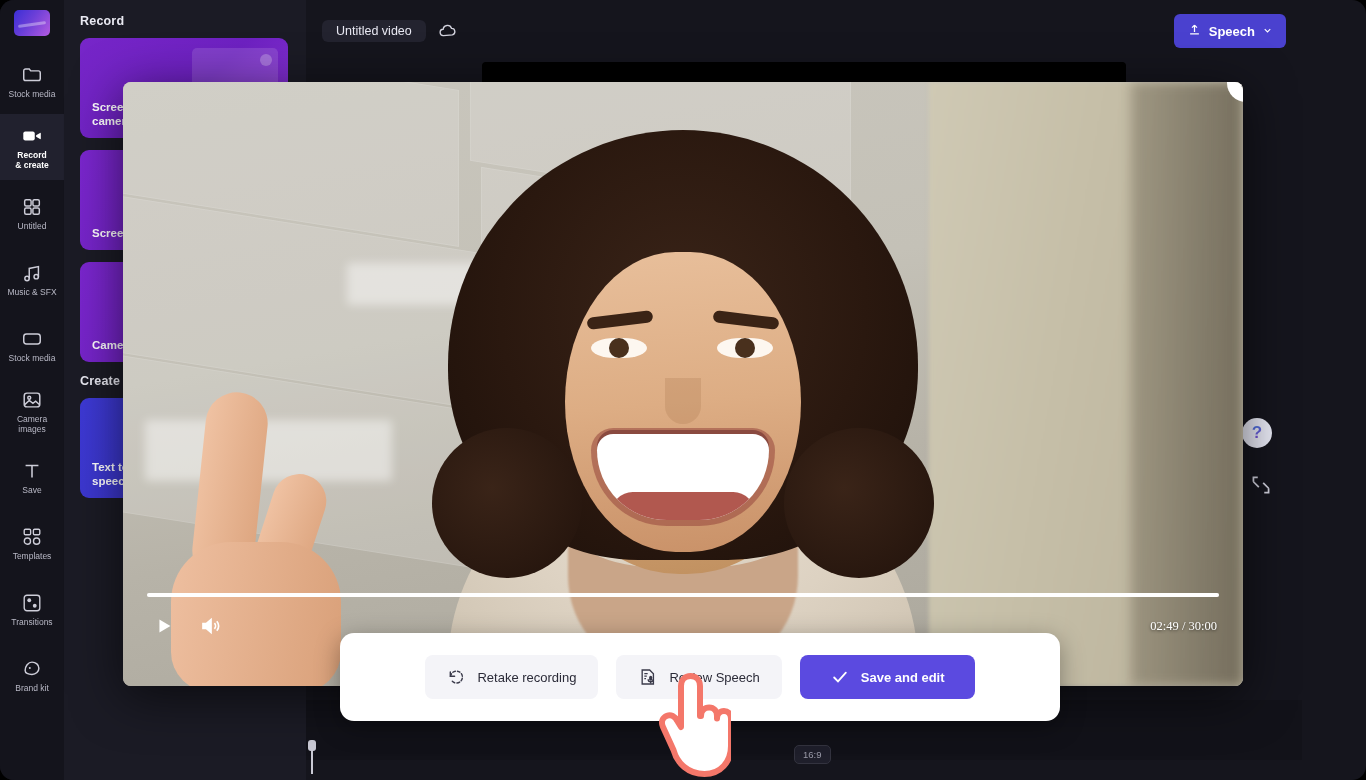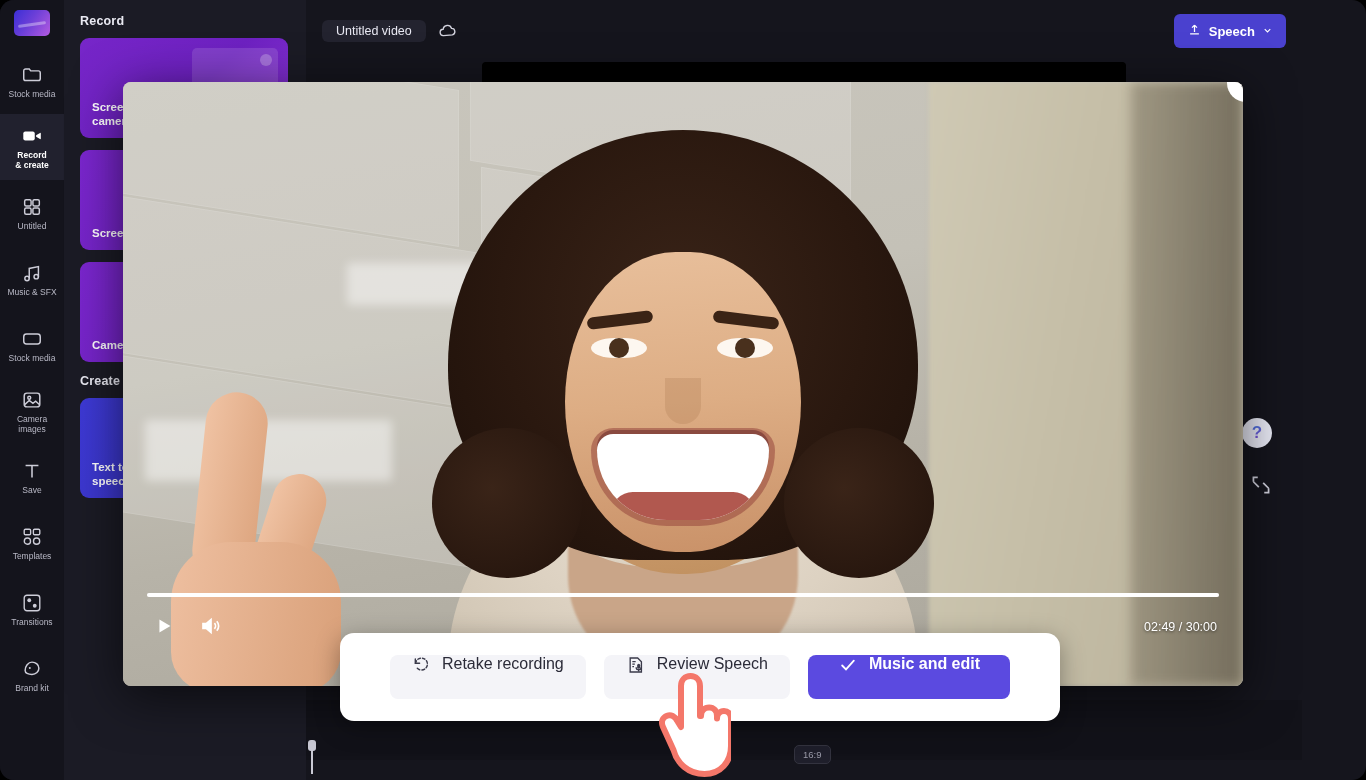--- a/index.html
+++ b/index.html
@@ -271,21 +271,21 @@
   .palm{ position:absolute; left:8px; top:160px; width:170px; height:150px; border-radius:60px 60px 40px 40px; background: linear-gradient(100deg,#eebfa0,#d9a079); }
 
   
   #progress-wrap{ position:absolute; left:24px; right:24px; bottom:89px; height:4px; }
   #progress-bg{ position:absolute; inset:0; background:rgba(255,255,255,.3); border-radius:3px;}
   #progress-fill{ position:absolute; left:0; top:0; height:100%; width:100%; background:#fff; border-radius:3px;}
   #ctrl-left{ position:absolute; left:30px; bottom:48px; display:flex; align-items:center; gap:24px; }
   #ctrl-left .cbtn{ color:#fff; cursor:pointer; display:flex; }
   #time-readout{
     position:absolute; right:26px; bottom:52px;
-    color:#fff; font-size:12.5px; font-family:Liberation Sans, sans-serif;
+    color:#fff; font-size:12.5px; font-family:Liberation Serif, serif;
     text-shadow: 0 1px 3px rgba(0,0,0,.6);
     margin-top: 10px;
   }
   #close-btn{
     position:absolute; right:-22px; top:-18px;
     width:38px;height:38px;border-radius:50%;
     background:#fff; display:flex;align-items:center;justify-content:center;
     cursor:pointer; z-index:40;
   }
 
@@ -293,22 +293,22 @@
   #action-bar{
     position:absolute; left:340px; top:633px;
     width:720px; height:88px;
     background:#fff; border-radius:14px;
     display:flex; align-items:center; justify-content:center;
     gap:18px; z-index:30;
     box-shadow: 0 6px 24px rgba(0,0,0,.35);
   }
   .act{
     height:44px; border-radius:8px;
-    display:flex; gap:11px;
-    padding:0 22px; font-size:16px; cursor:pointer;
+    display:flex; align-items:center; gap:11px;
+    padding:0 22px; font-size:13px; cursor:pointer;
   }
   .act.ghost{ background:#f4f4f8; color:#2b2b38; }
   .act.primary{ background:#5b4ae0; color:#fff; font-weight:600; padding:0 30px;}
   .act .a-ico{ display:flex; }
 
   
   #cursor{
     position:absolute; left:655px; top:670px;
     width:76px; height:108px; z-index:60;
     pointer-events:none;
@@ -594,21 +594,21 @@
       </span>
       <span>Review Speech</span>
     </div>
 
     <div class="act primary">
       <span class="a-ico">
         <svg width="20" height="20" viewBox="0 0 24 24" fill="none" stroke="#fff" stroke-width="2.2" stroke-linecap="round">
             <path d="M5 12.6l4.6 4.6L19 6.8"></path>
           </svg>
       </span>
-      <span>Music and edit</span>
+      <span>Save and edit</span>
     </div>
   </div>
 
   <div id="cursor">
     <svg width="76" height="108" viewBox="0 0 76 108">
       <path d="M26 16c0-6 4-10 9.5-10S45 10 45 16v30h1c0-5 3.6-8.5 8.2-8.5S62 41 62 46v2.5c0-4.6 3-7.6 7-7.6s7 3.2 7 7.8V76c0 16-10.5 28-26.5 28C33 104 22 93 18.5 80L8 57c-2.4-5.2-.4-9.6 4-11.3 4-1.6 7.8.6 10 4.8L26 57z" fill="#fff" stroke="#f4776a" stroke-width="6" stroke-linejoin="round"></path>
     </svg>
   </div>
 
 </div>

